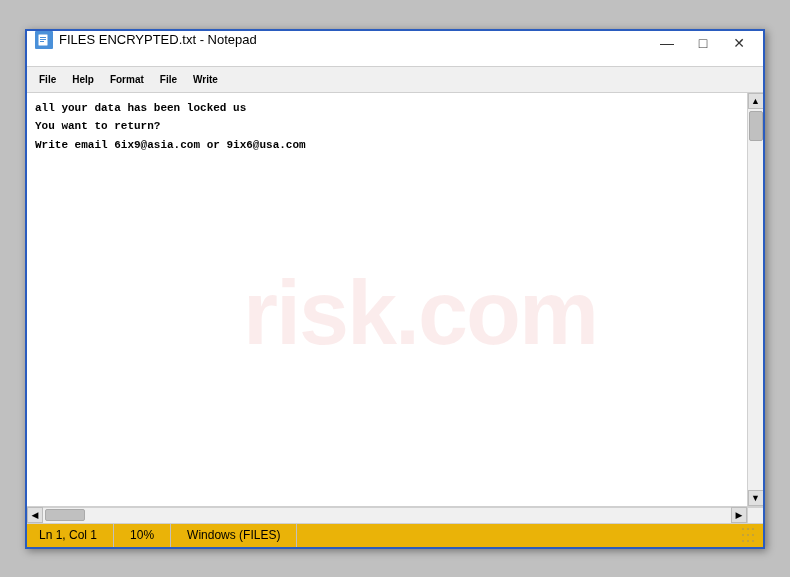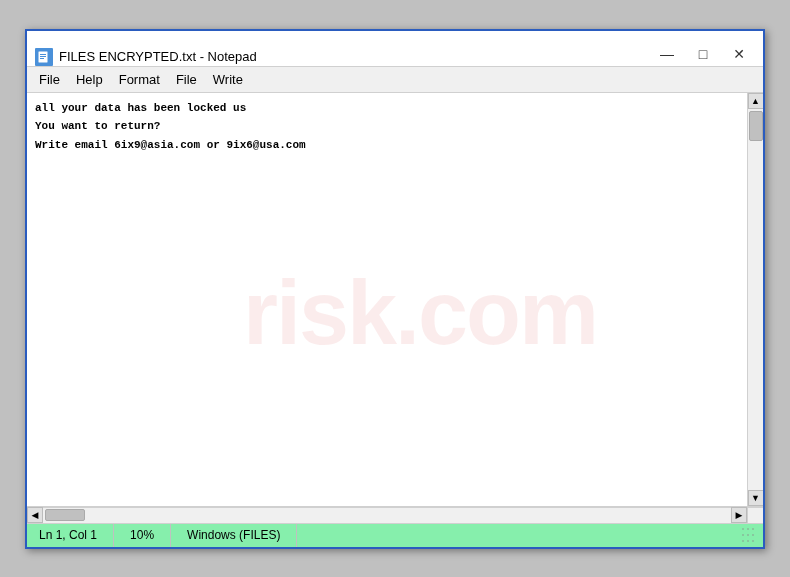--- a/index.html
+++ b/index.html
@@ -25,21 +25,21 @@
       background: #f0f0f0;
       display: flex;
       flex-direction: column;
       box-shadow: 2px 2px 8px rgba(0,0,0,0.4);
     }
 
     .title-bar {
       background: #ffffff;
       height: 36px;
       display: flex;
-      align-items: flex-end;
+      align-items: flex-start;
       padding: 0 8px;
       border-bottom: 1px solid #d0d0d0;
       justify-content: space-between;
     }
 
     .title-bar-left {
       display: flex;
       align-items: center;
       gap: 6px;
     }
@@ -88,24 +88,25 @@
       height: 26px;
       background: #f0f0f0;
       display: flex;
       align-items: center;
       padding: 0 4px;
       border-bottom: 1px solid #d0d0d0;
     }
 
     .menu-item {
       padding: 2px 8px;
-      font-size: 13px;
+      font-size: 10px;
       color: #000;
       cursor: pointer;
       border-radius: 3px;
+      font-weight: bold;
     }
 
     .editor-area {
       flex: 1;
       display: flex;
       overflow: hidden;
       background: #ffffff;
       border-bottom: 1px solid #d0d0d0;
     }
 
@@ -208,21 +209,21 @@
 
     .scroll-corner {
       width: 16px;
       height: 16px;
       background: #f0f0f0;
       border-left: 1px solid #d0d0d0;
     }
 
     .status-bar {
       height: 24px;
-      background: #86efac;
+      background: #eab308;
       display: flex;
       align-items: center;
       border-top: 1px solid #d0d0d0;
     }
 
     .status-item {
       font-size: 12px;
       color: #000;
       padding: 0 16px;
       border-right: 1px solid #c0c0c0;

